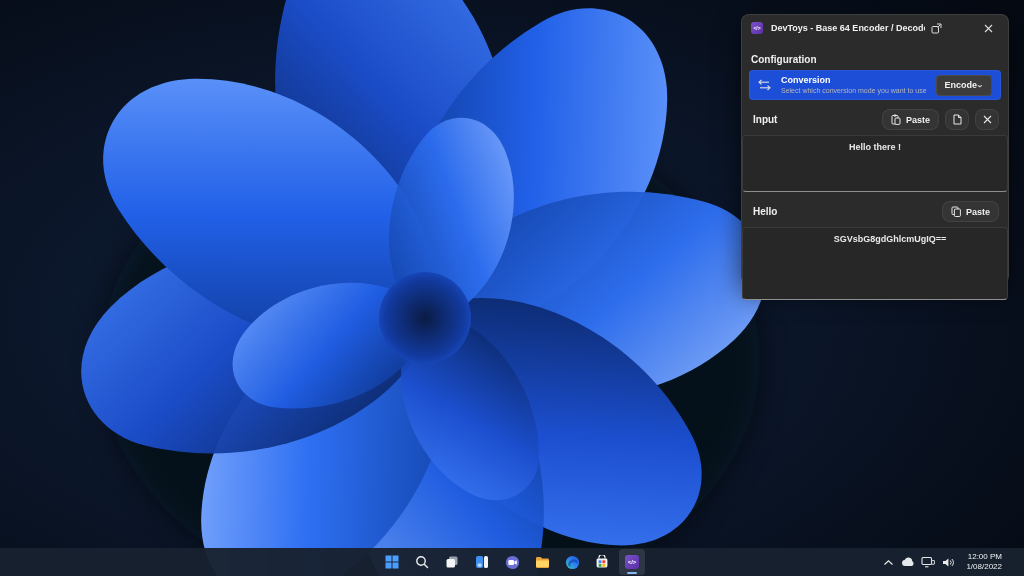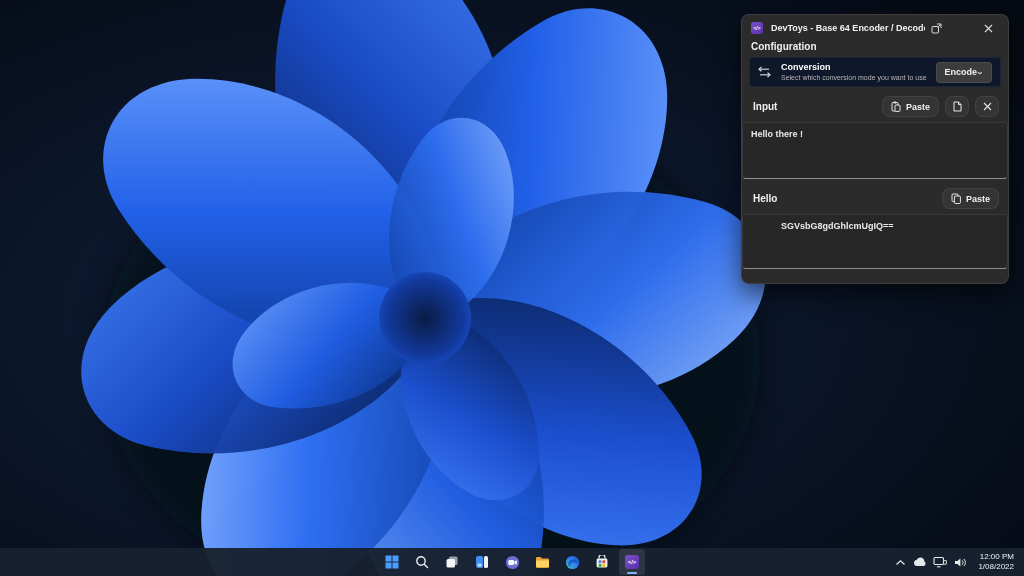--- a/index.html
+++ b/index.html
@@ -20,63 +20,63 @@
              background:linear-gradient(135deg,#7a52c9,#5b2fa8);
              color:#fff; font-size:5px; font-weight:bold; line-height:12px; text-align:center;
              flex:0 0 auto; }
   .win-title { font-size:9px; font-weight:700; margin-left:8px; flex:1;
                white-space:nowrap; overflow:hidden; color:#f2f2f2; }
   .cap-btn { width:22px; height:18px; display:flex; align-items:center; justify-content:center;
              border-radius:4px; color:#dcdcdc; }
   .cap-compact { margin-right:30px; }
   .cap-close { font-size:10px; line-height:10px; }
 
-  .sec-label { font-size:10px; font-weight:700; color:#f0f0f0; margin:0 9px 5px; }
+  .sec-label { font-size:10px; font-weight:700; color:#f0f0f0; margin:13px 9px 5px; }
 
   .card { margin:0 7px; height:30px; display:flex; align-items:center;
-          background:#0f172a; border:1px solid rgba(255,255,255,.055);
+          background:#1d4ed8; border:1px solid rgba(255,255,255,.055);
           border-radius:4px; padding:0 8px; }
   .card-text { flex:1; margin-left:10px; min-width:0; }
   .card-title { font-size:9px; font-weight:700; color:#fff; line-height:11px; }
   .card-desc { font-size:7px; color:#b6b6b6; line-height:9px; white-space:nowrap; }
   .dropdown { height:21px; display:flex; align-items:center; padding:0 8px;
               background:#3c3c3c; border:1px solid rgba(255,255,255,.08);
               border-radius:4px; font-size:9px; font-weight:600; color:#f0f0f0; }
   .dd-chev { font-size:7px; color:#cfcfcf; transform:scaleX(1.4); }
 
   .row-head { margin:9px 9px 5px; display:flex; align-items:center; gap:6px; }
   .row-head .sec-inline { flex:1; font-size:10px; font-weight:700; color:#f0f0f0; margin:0 2px; }
   .tool-btn { height:21px; display:flex; align-items:center; gap:5px; padding:0 8px;
               background:#343434; border:1px solid rgba(255,255,255,.07);
               border-radius:8px; font-size:9px; font-weight:600; color:#f0f0f0; }
   .tool-btn.square { width:24px; justify-content:center; padding:0; }
   .tool-x { font-size:10px; }
 
   .textbox { margin:0 0; background:#272727; border:1px solid #3a3a3a;
              border-bottom:1px solid #8f8f8f; border-radius:4px;
              padding:6px 8px; font-size:9px; font-weight:600; color:#e9e9e9;
-             line-height:11px; overflow:hidden; }
+             line-height:11px; overflow:hidden;text-align:center; }
   .textbox.input-box  { height:57px; }
-  .textbox.output-box { height:55px;padding-left:38px; }
+  .textbox.output-box { height:73px;padding-left:38px; }
 
   
   .taskbar { position:absolute; left:0; right:0; bottom:0; height:28px;
              background:rgba(24,33,47,.96); display:flex; align-items:center; }
   .tb-center { position:absolute; left:50%; transform:translateX(-50%); bottom:0; top:0;
                display:flex; align-items:center; gap:4px; }
   .tb-item { position:relative; width:26px; height:26px; border-radius:4px;
              display:flex; align-items:center; justify-content:center; }
   .tb-item.active { background:rgba(255,255,255,.10); }
   .tb-item.active::after { content:""; position:absolute; bottom:1px; left:50%;
              transform:translateX(-50%); width:10px; height:2px; border-radius:2px;
              background:#85b5f3; }
   .dt-ico { width:14px; height:14px; border-radius:3px;
             background:linear-gradient(135deg,#7a52c9,#5b2fa8);
             color:#fff; font-size:6px; font-weight:bold; line-height:14px; text-align:center; }
-  .tray { position:absolute; right:0; top:0; bottom:0; display:flex; align-items:center;
+  .tray { position:absolute; right:12px; top:0; bottom:0; display:flex; align-items:center;
           gap:4px; padding-right:6px; }
   .tray-ico { width:16px; height:16px; display:flex; align-items:center; justify-content:center; }
   .clock { text-align:right; color:#eef1f4; font-size:8px; line-height:10px;
            padding:0 4px 0 6px; }
 </style>
 </head>
 <body>
 
 <div class="stage">
 

